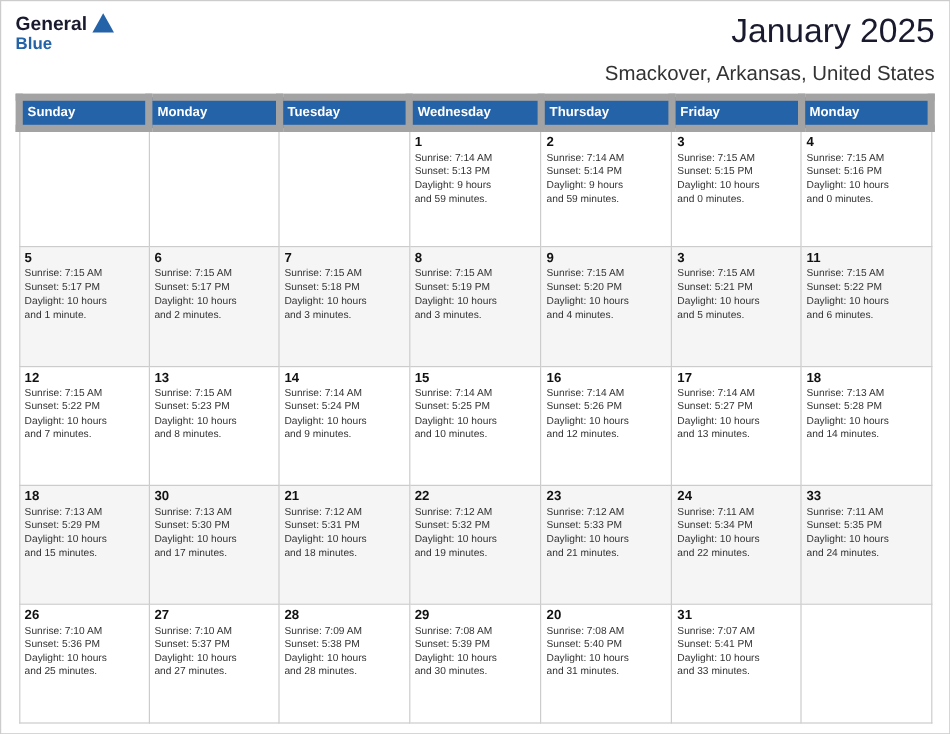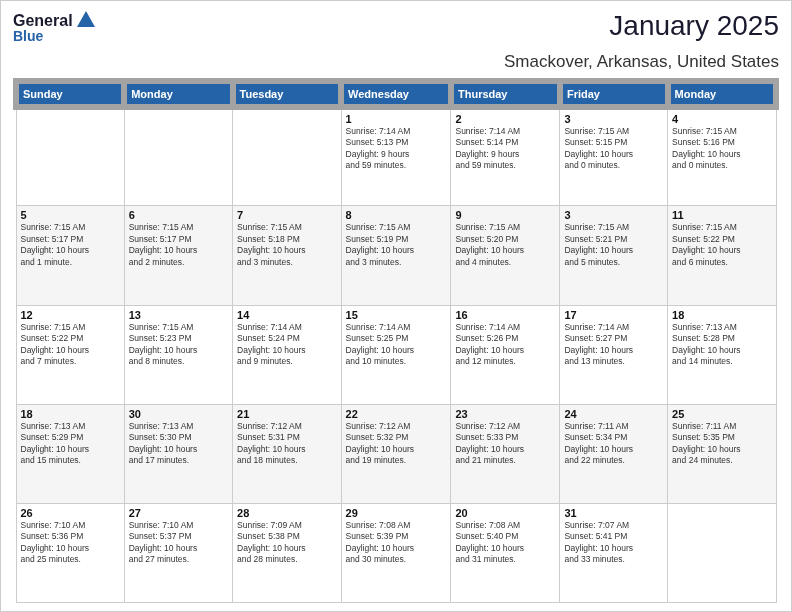--- a/index.html
+++ b/index.html
@@ -226,21 +226,21 @@
           </td>
           <td>
             <span class="day-number">23</span>
             <div class="day-info">Sunrise: 7:12 AM<br>Sunset: 5:33 PM<br>Daylight: 10 hours<br>and 21 minutes.</div>
           </td>
           <td>
             <span class="day-number">24</span>
             <div class="day-info">Sunrise: 7:11 AM<br>Sunset: 5:34 PM<br>Daylight: 10 hours<br>and 22 minutes.</div>
           </td>
           <td>
-            <span class="day-number">25</span>
+            <span class="day-number">33</span>
             <div class="day-info">Sunrise: 7:11 AM<br>Sunset: 5:35 PM<br>Daylight: 10 hours<br>and 24 minutes.</div>
           </td>
         </tr>
         <tr>
           <td>
             <span class="day-number">26</span>
             <div class="day-info">Sunrise: 7:10 AM<br>Sunset: 5:36 PM<br>Daylight: 10 hours<br>and 25 minutes.</div>
           </td>
           <td>
             <span class="day-number">27</span>

